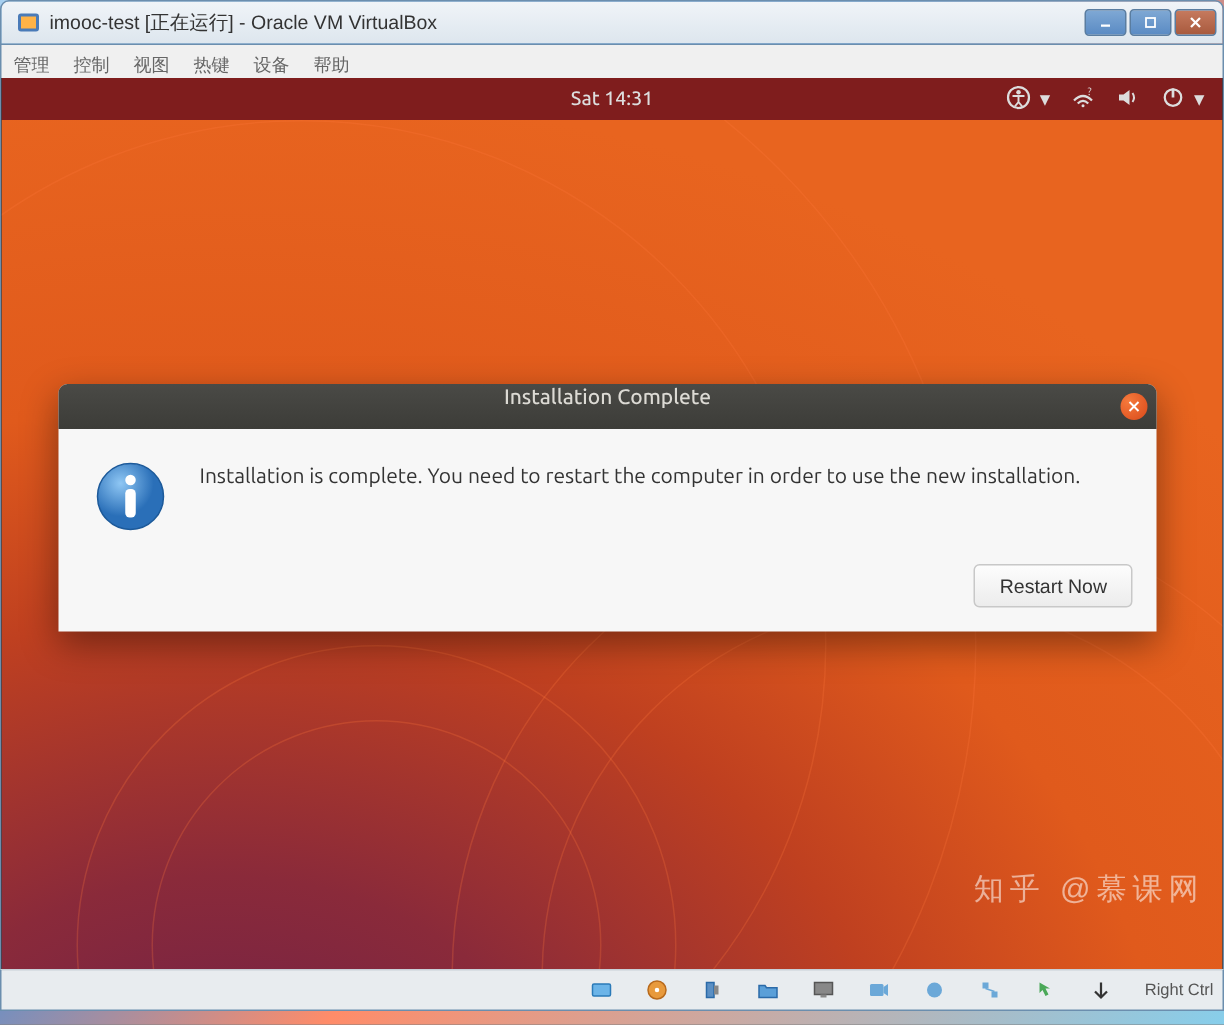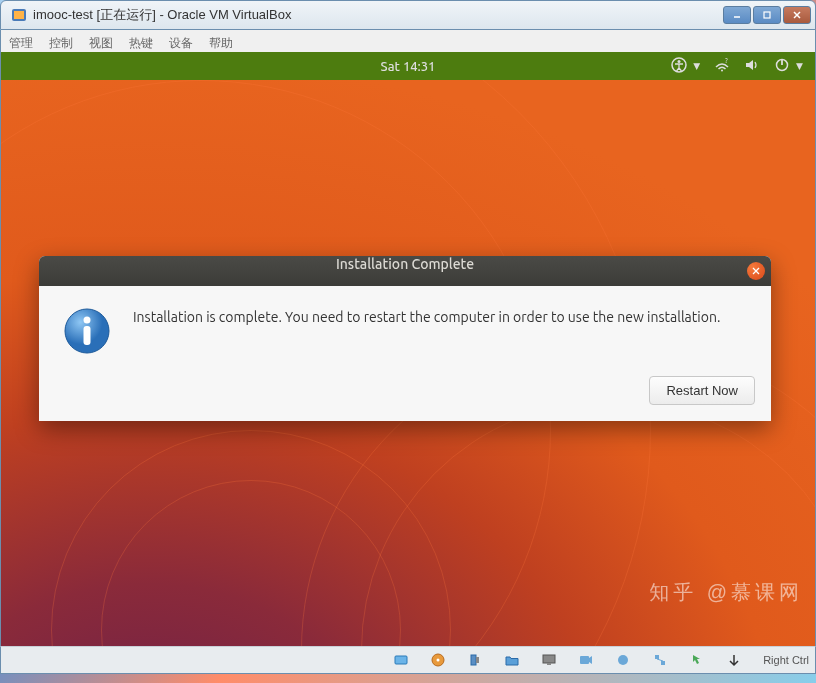--- a/index.html
+++ b/index.html
@@ -15,21 +15,21 @@
 .win-max { background: linear-gradient(180deg, #7fa8d4 0%, #5a8bc4 100%); }
 .win-close { background: linear-gradient(180deg, #c67a5e 0%, #a85a3e 100%); }
 
 
 .vb-menubar { background: #f0f0f0; border-left: 1px solid #6b8eae; border-right: 1px solid #6b8eae; height: 22px; display: flex; align-items: flex-end; padding: 0 8px; gap: 16px; font-size: 12px; color: #666; }
 
 
 .guest-viewport { border-left: 1px solid #6b8eae; border-right: 1px solid #6b8eae; background: #000; height: 594px; position: relative; overflow: hidden; }
 
 
-.ubuntu-panel { background: #4d7c0f; height: 28px; display: flex; align-items: center; color: #ddd; font-size: 13px; padding: 0 12px; font-family: Ubuntu, "DejaVu Sans", sans-serif; }
+.ubuntu-panel { background: #7f1d1d; height: 28px; display: flex; align-items: center; color: #ddd; font-size: 13px; padding: 0 12px; font-family: Ubuntu, "DejaVu Sans", sans-serif; }
 .panel-center { position: absolute; left: 50%; transform: translateX(-50%); font-weight: 500; }
 .panel-right { margin-left: auto; display: flex; align-items: center; gap: 14px; }
 .panel-right svg { fill: #ddd; }
 .tray-chev { font-size: 9px; margin-left: -8px; }
 
 
 .ubuntu-wall { position: absolute; top: 28px; left: 0; right: 0; bottom: 0; background: radial-gradient(ellipse 900px 700px at 18% 120%, #6b1f4a 0%, #8a2a3a 25%, #bf4020 50%, #e05a1c 70%, #e8641f 100%); overflow: hidden; }
 .swirl { position: absolute; border-radius: 50%; border: 1px solid rgba(255,120,60,0.25); }
 
 

